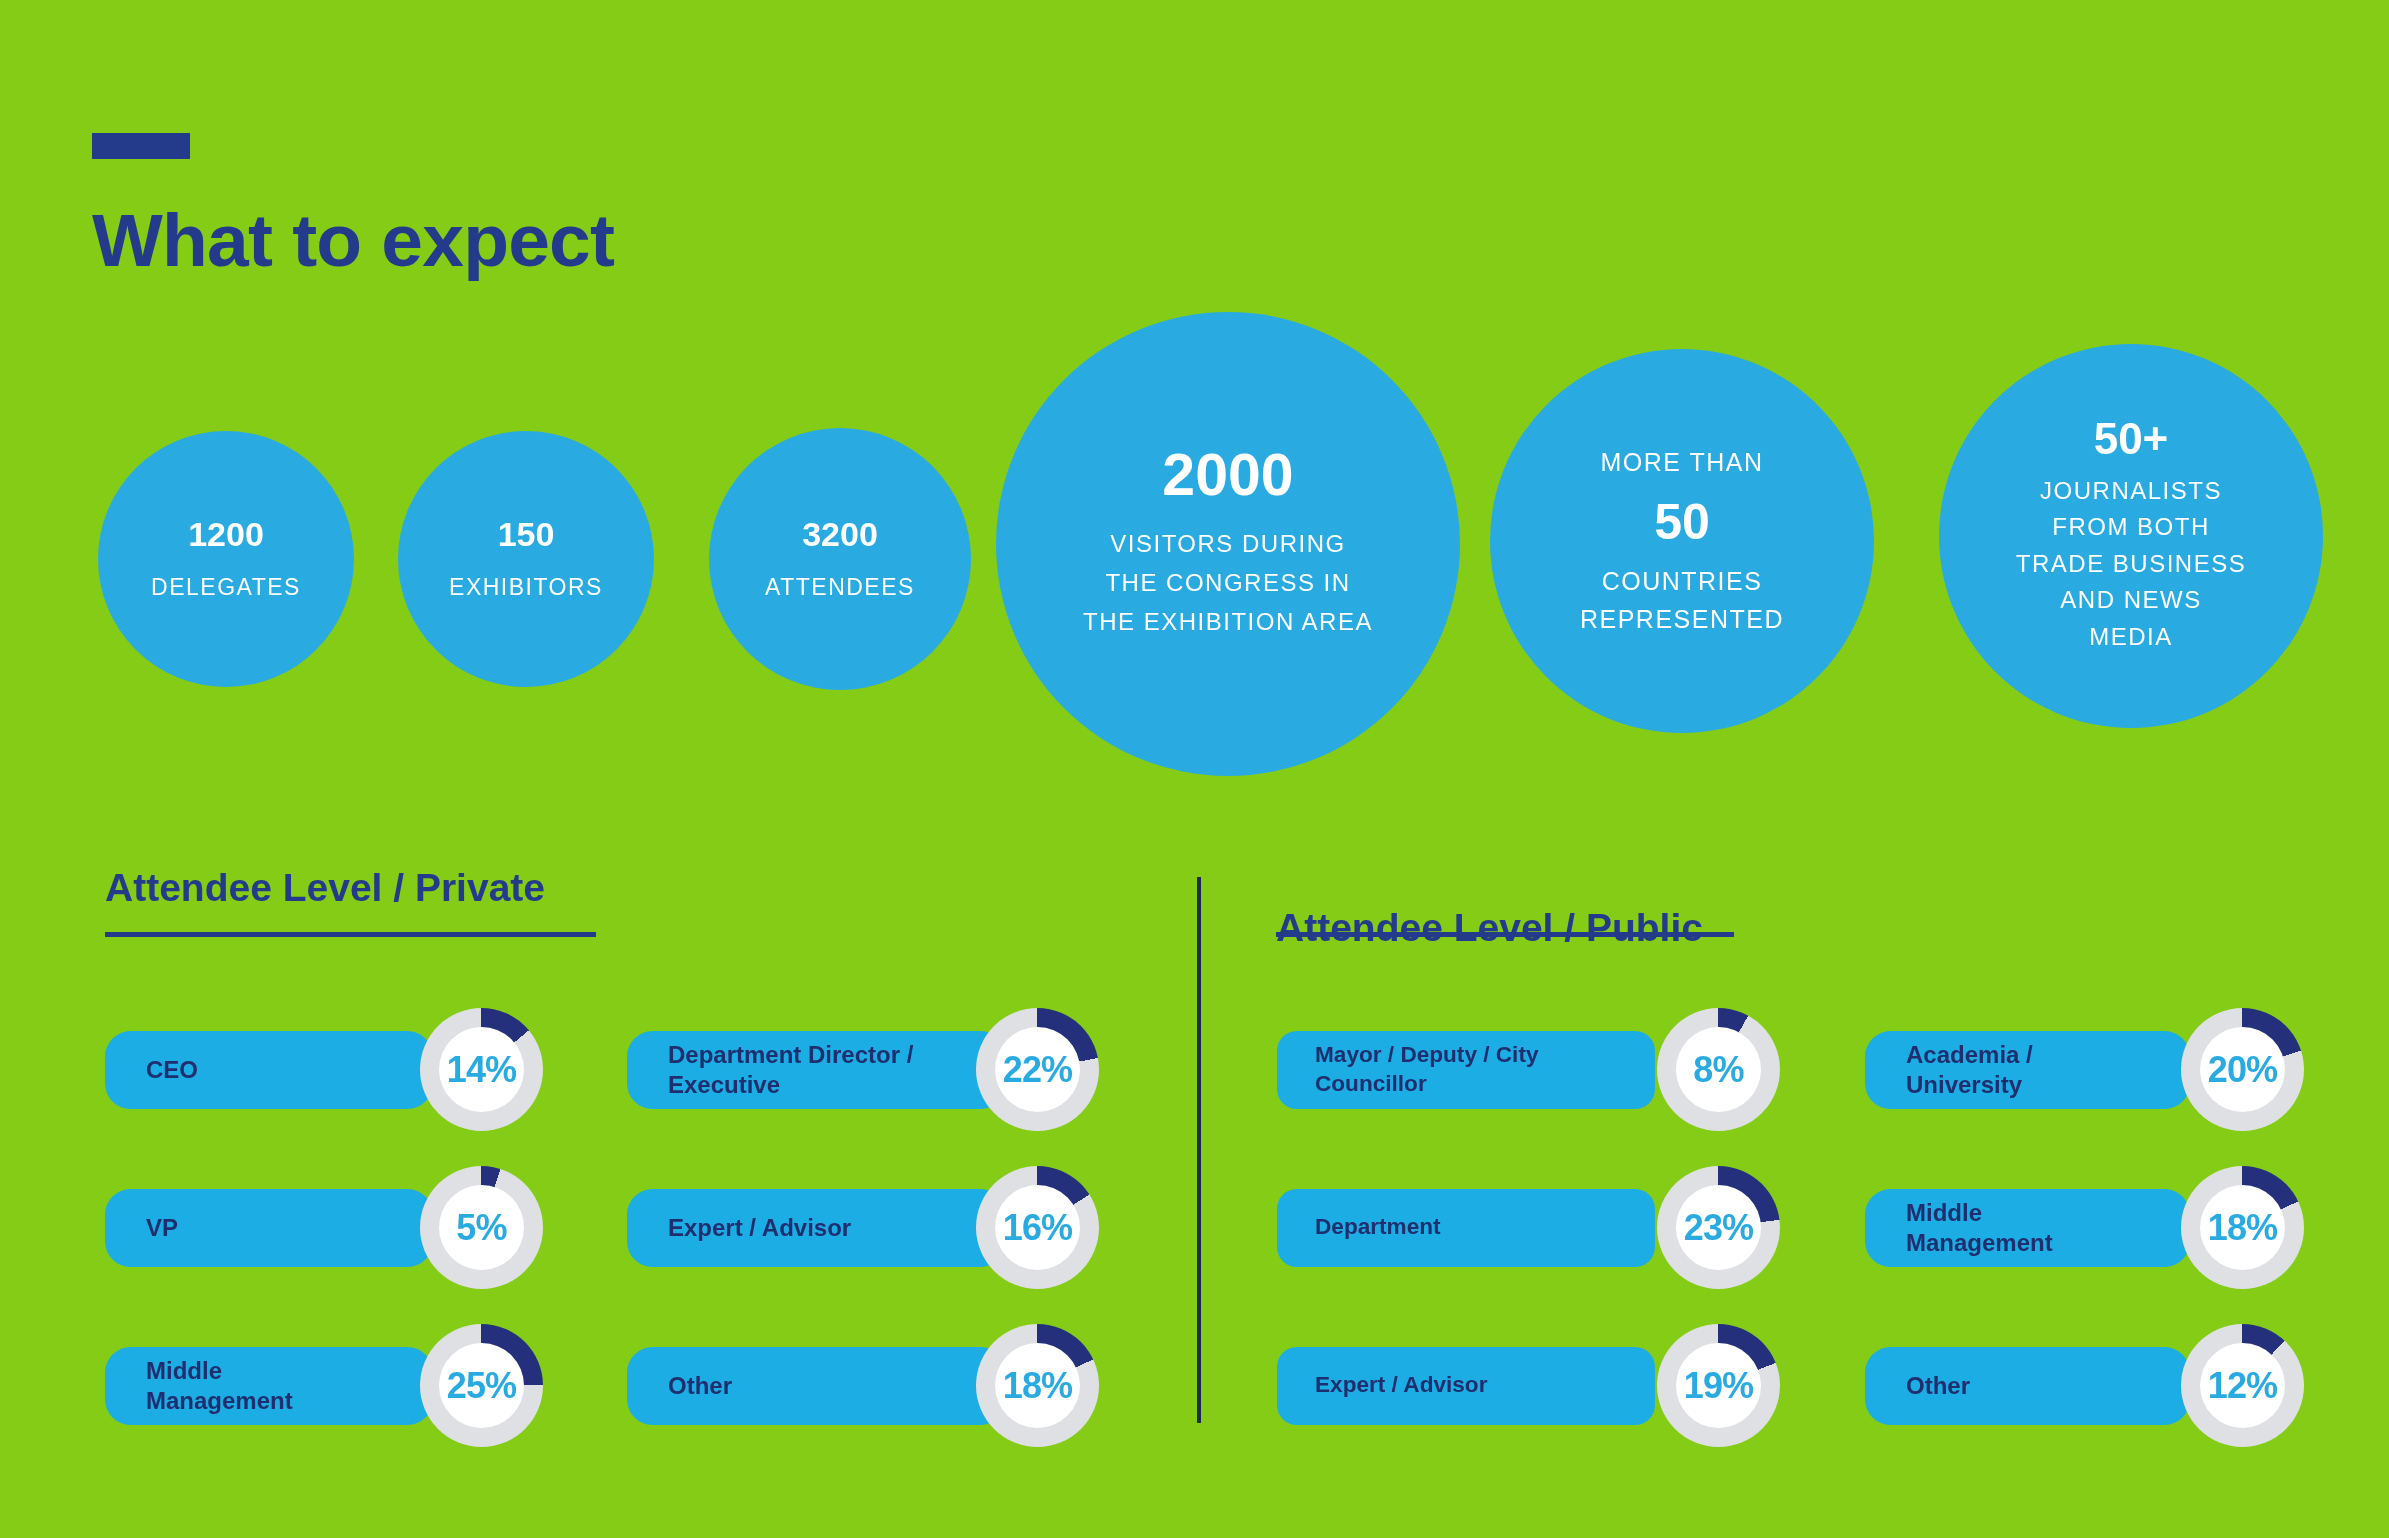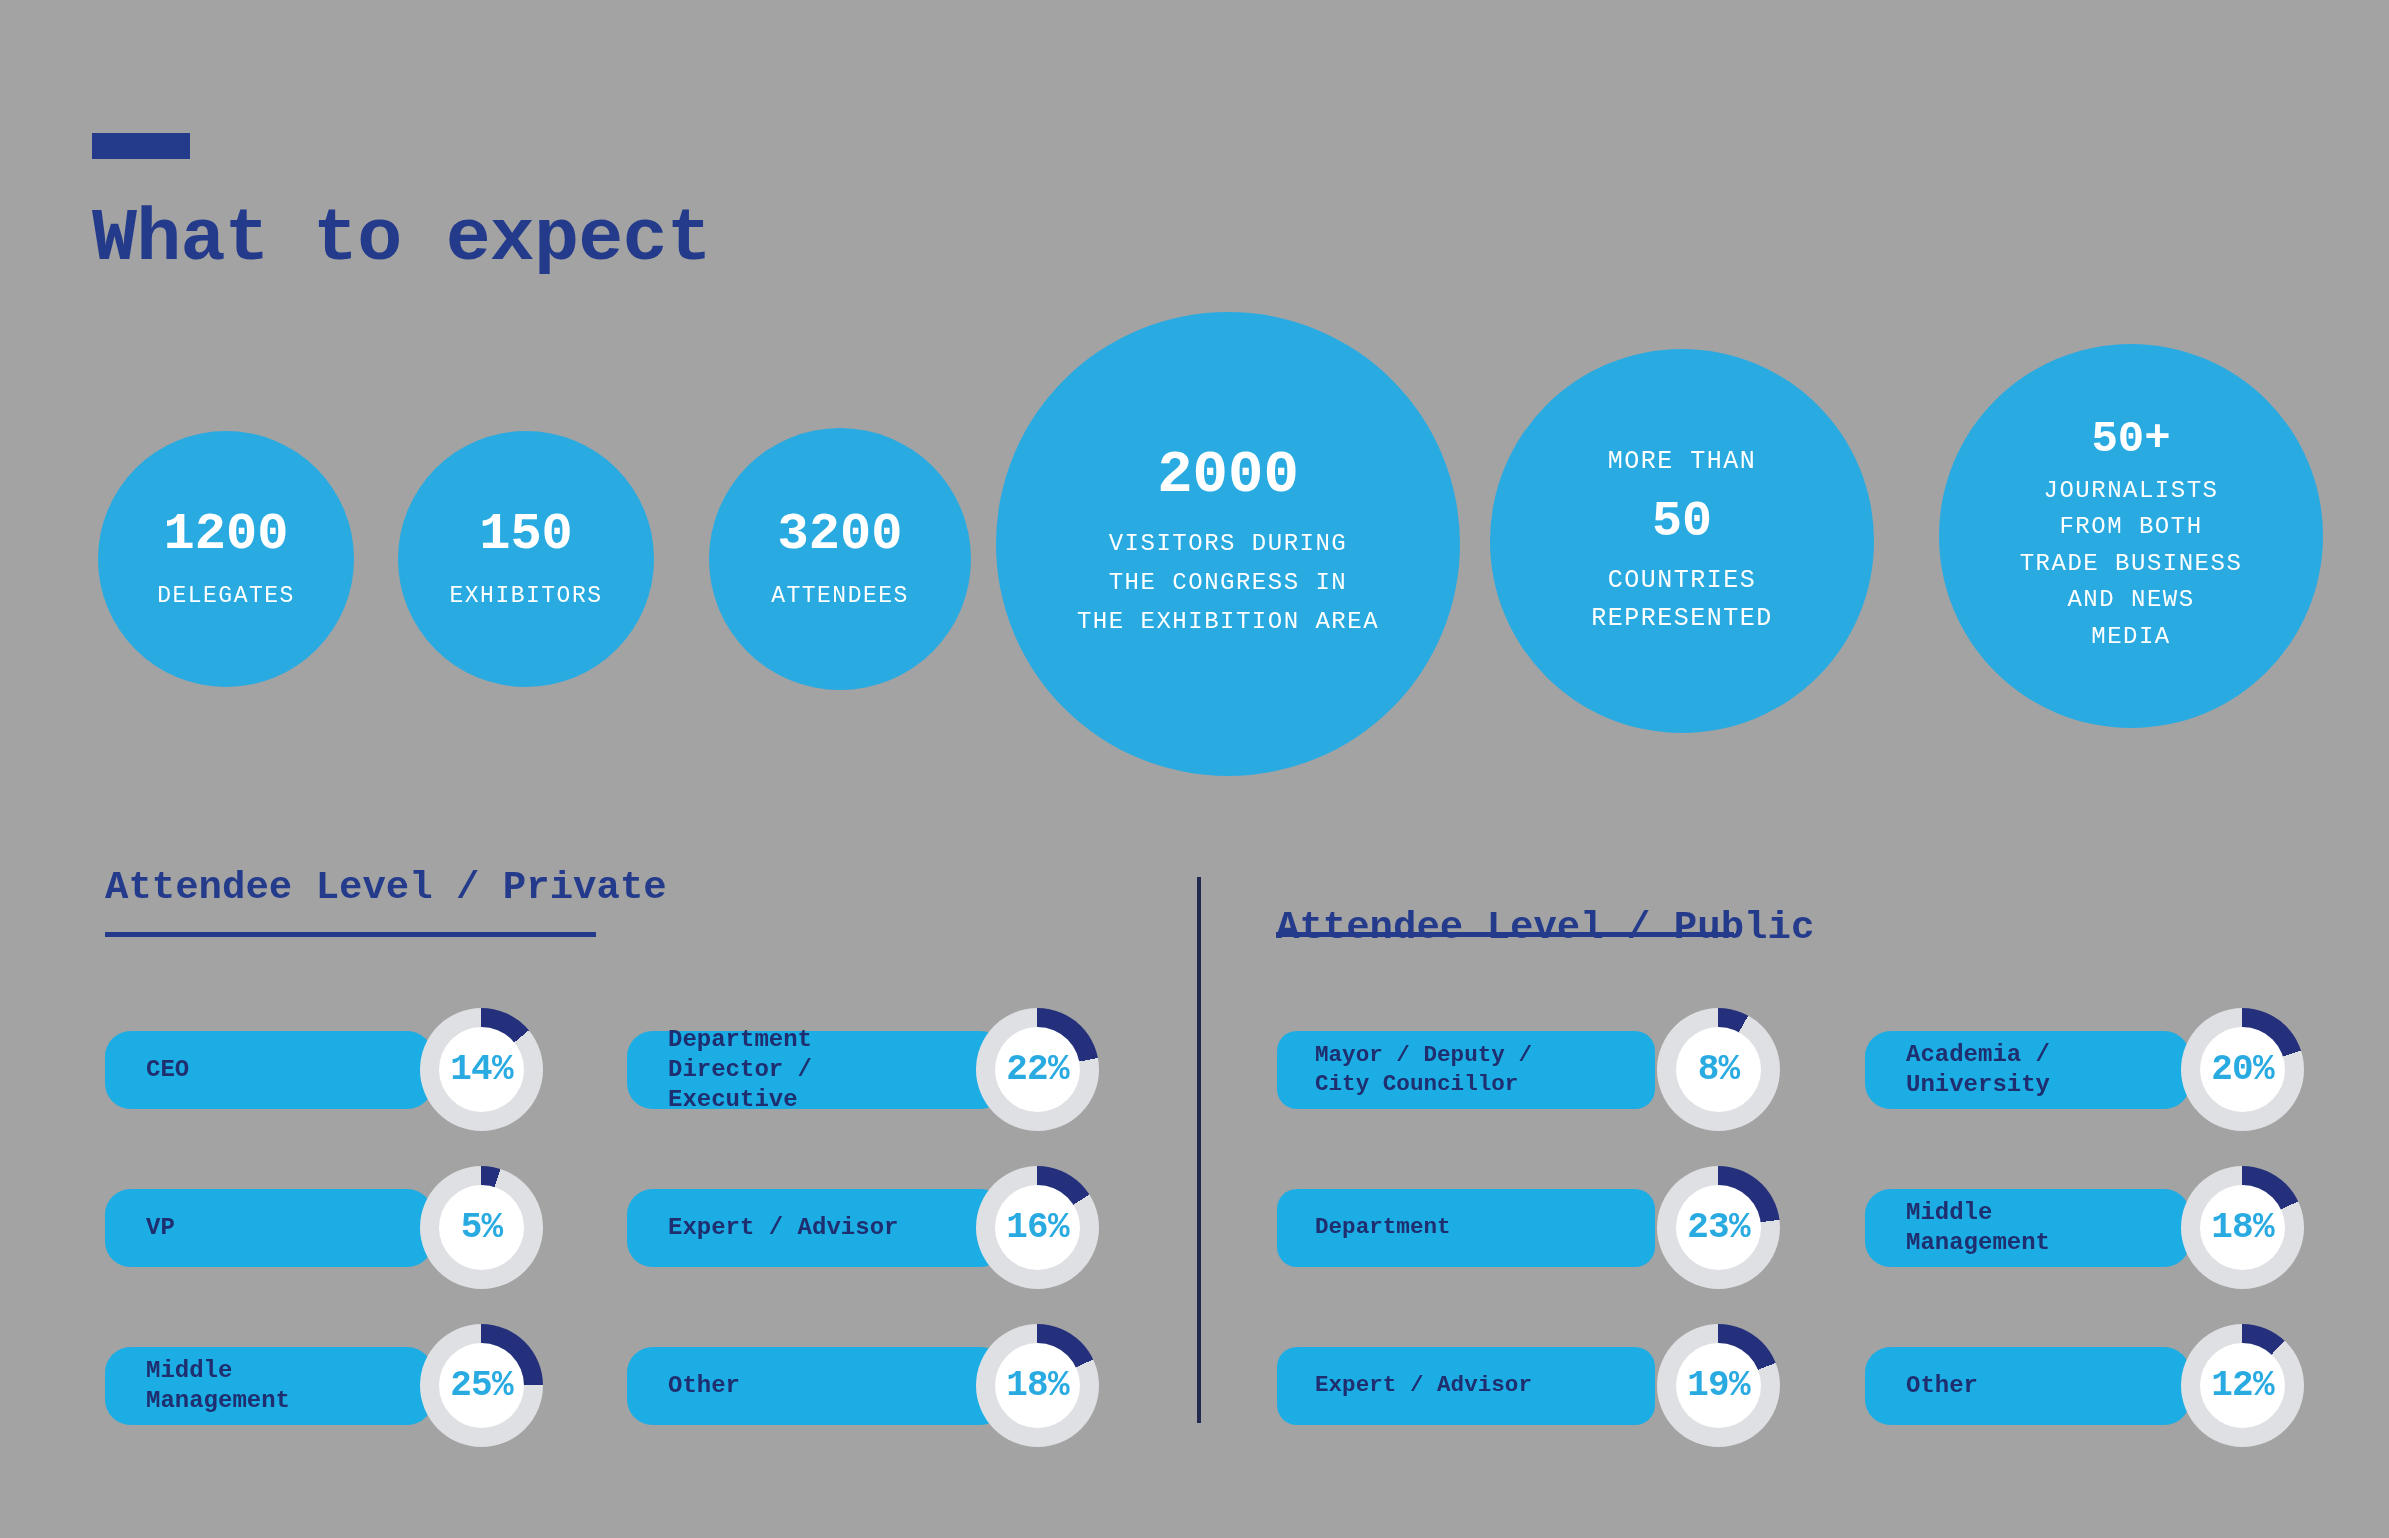--- a/index.html
+++ b/index.html
@@ -7,37 +7,37 @@
     --label_navy:#1F2E6E;
     --arc_navy:#24307C;
     --divider_navy:#22294F;
     --circle_blue:#29ABE2;
     --bar_blue:#1CADE4;
     --ring_gray:#DEE0E3;
     --pct_blue:#29ABE2;
   }
   html,body{margin:0;padding:0;background:#fff;}
   .page{
-    position:relative;width:2389px;height:1538px;background:#a3a3a3;overflow:hidden;
-    font-family:Liberation Mono, monospace;
+    position:relative;width:2389px;height:1538px;background:#84cc16;overflow:hidden;
+    font-family:Liberation Sans, sans-serif;
   }
   .accent-dash{position:absolute;left:92px;top:133px;width:98px;height:25.6px;background:var(--navy);}
   .main-title{
     position:absolute;left:92px;top:197px;margin:0;
     font-size:75px;font-weight:800;letter-spacing:-0.8px;color:var(--navy);
   }
   
   .stat-circle{
     position:absolute;border-radius:50%;background:var(--circle_blue);color:#fff;
     display:flex;flex-direction:column;align-items:center;justify-content:center;
     text-align:center;
   }
   .stat-num{font-weight:800;line-height:1;}
   .stat-line{font-weight:400;letter-spacing:1.5px;}
-  .c-small .stat-num{font-size:52px;margin-bottom:22.6px;}
+  .c-small .stat-num{font-size:34px;margin-bottom:22.6px;}
   .c-small .stat-line{font-size:23px;}
   .c-big .stat-num{font-size:59px;margin-bottom:19.6px;}
   .c-big .stat-line{font-size:24px;line-height:1.62;}
   .c-mid .stat-line{font-size:25px;line-height:1.55;}
   .c-mid .stat-num{font-size:50px;margin:15px 0;}
   .c-mid2 .stat-num{font-size:44px;margin-bottom:12px;}
   .c-mid2 .stat-line{font-size:24px;line-height:1.52;}
   
   .section-title{
     position:absolute;margin:0;font-size:39px;font-weight:800;color:var(--navy);

